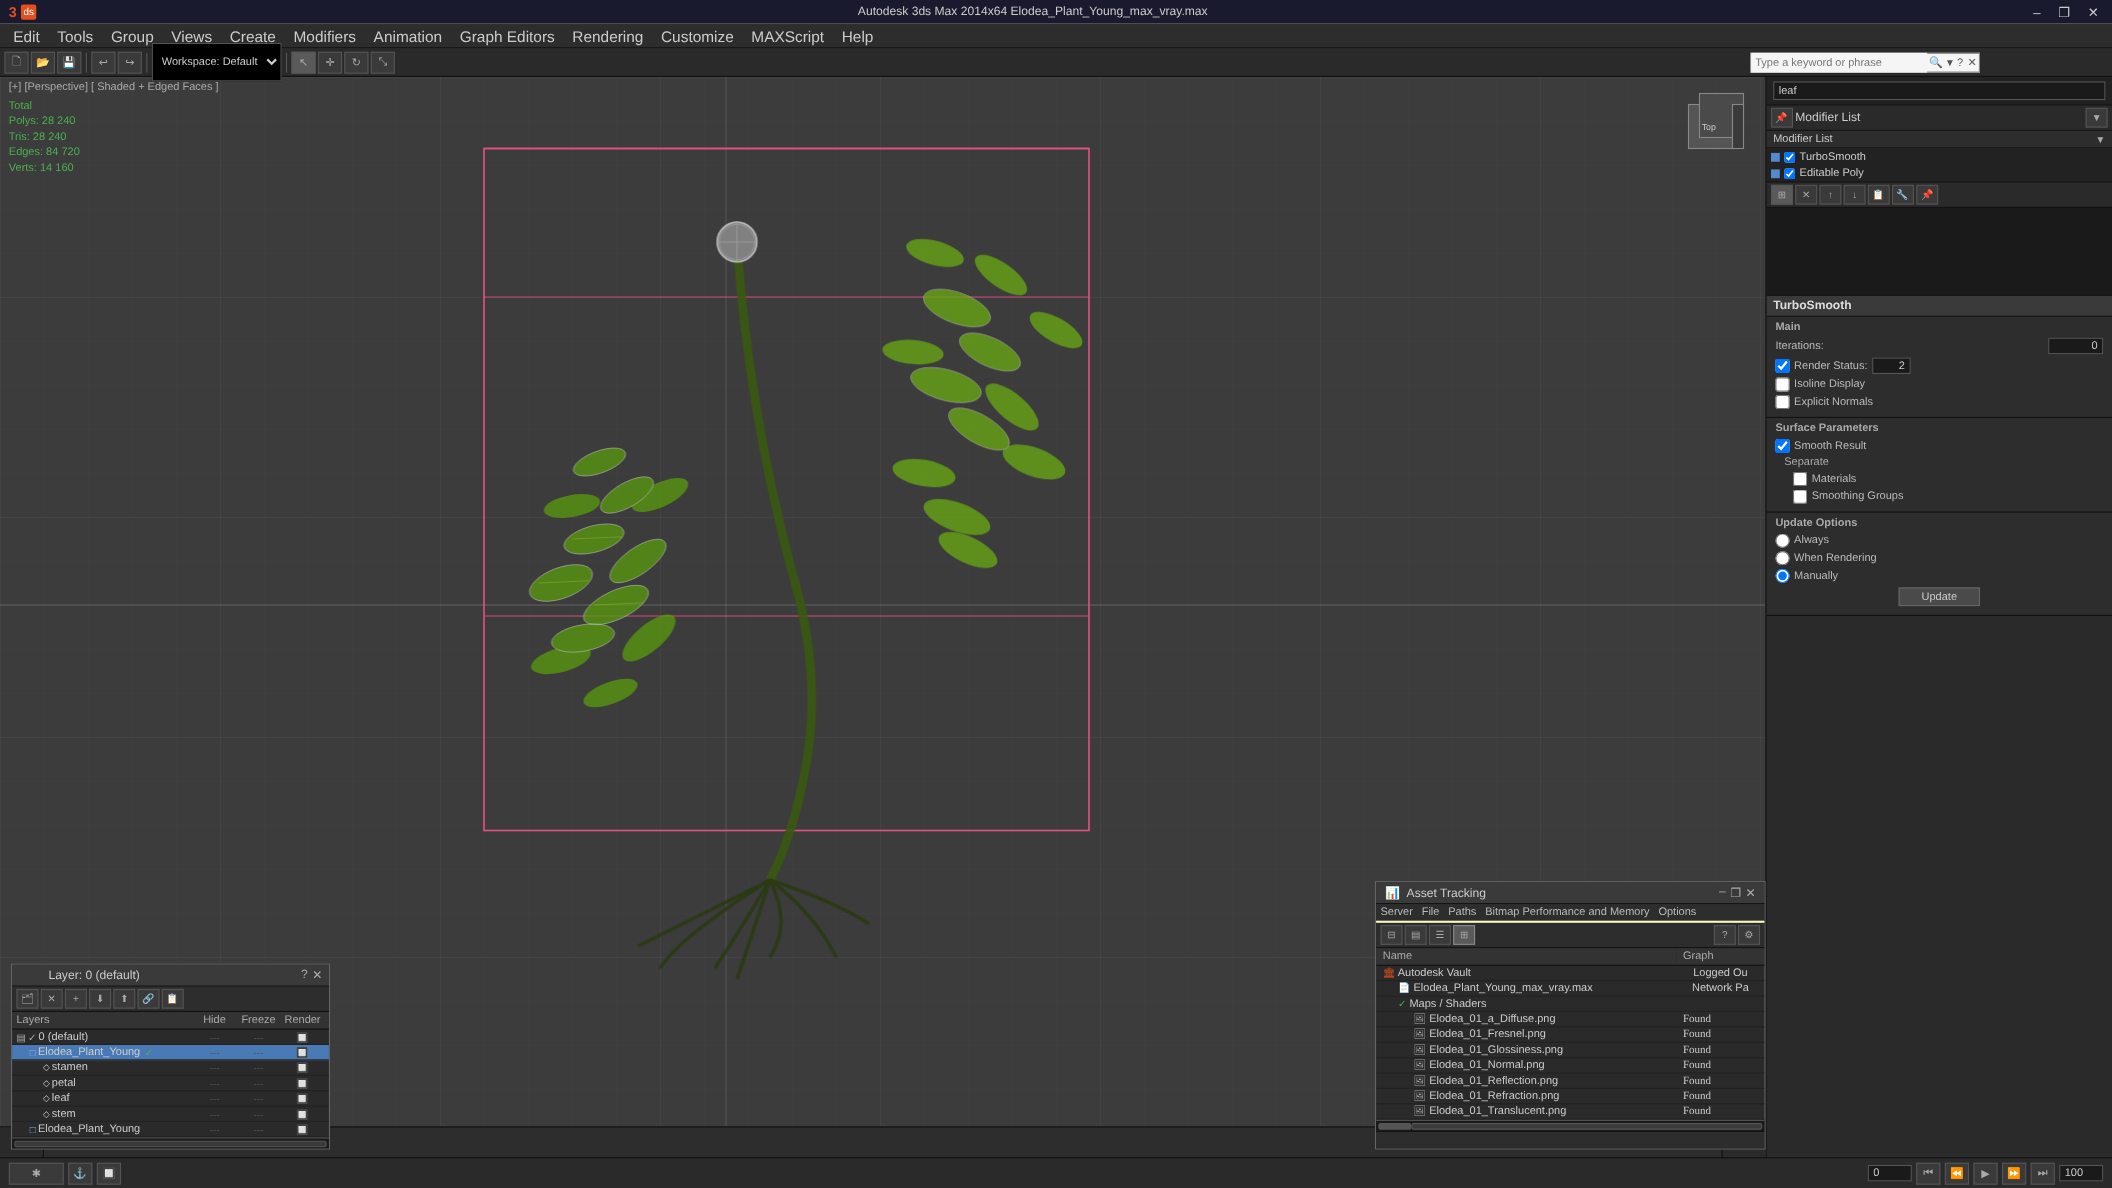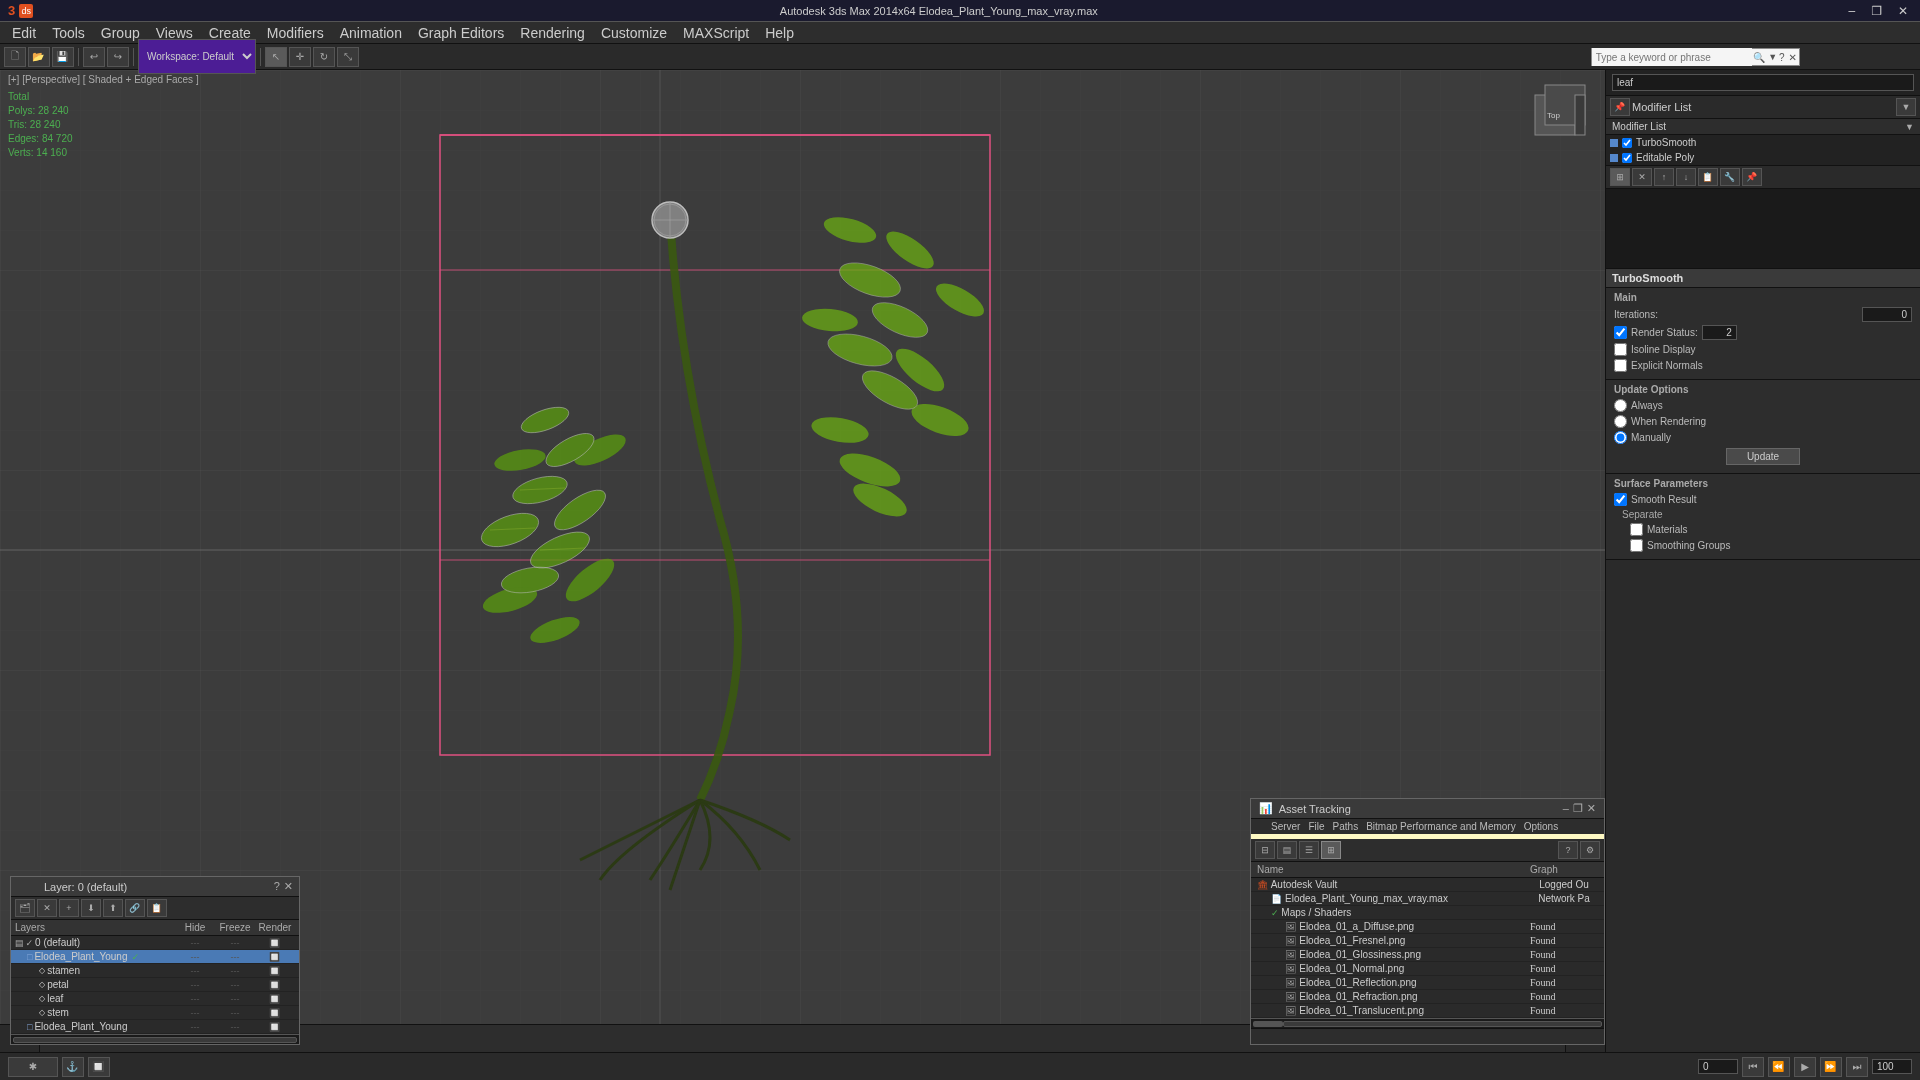--- a/index.html
+++ b/index.html
@@ -13,21 +13,21 @@
     .title-btn { color: #ccc; cursor: pointer; font-size: 12px; padding: 0 4px; }
 
     
     #menu-bar { background: #2d2d2d; height: 22px; display: flex; align-items: center; padding: 0 4px; border-bottom: 1px solid #111; }
     .menu-item { padding: 2px 8px; color: #ccc; cursor: pointer; font-size: 14px; }
 
     
     #toolbar { background: #2a2a2a; height: 26px; display: flex; align-items: center; padding: 0 4px; border-bottom: 1px solid #111; gap: 2px; }
     .tool-btn { width: 22px; height: 20px; background: #3a3a3a; border: 1px solid #555; color: #aaa; font-size: 10px; cursor: pointer; display: flex; align-items: center; justify-content: center; }
     .tool-separator { width: 1px; height: 18px; background: #555; margin: 0 2px; }
-    .workspace-select { background: #4c1d95; border: 1px solid #555; color: #ccc; font-size: 10px; padding: 1px 4px; height: 35px; }
+    .workspace-select { background: #000000; border: 1px solid #555; color: #ccc; font-size: 10px; padding: 1px 4px; height: 35px; }
 
     
     #search-box { position: absolute; right: 110px; top: 26px; display: flex; align-items: center; background: #f5f5f5; border: 1px solid #888; height: 18px; }
     #search-input { border: none; background: transparent; font-size: 10px; padding: 0 4px; width: 160px; color: #333; outline: none; }
     .search-icon { color: #555; font-size: 10px; padding: 0 2px; }
 
     
     #viewport { position: absolute; left: 0; top: 70px; right: 315px; bottom: 30px; background: #3c3c3c; overflow: hidden; }
     #viewport-label { position: absolute; left: 8px; top: 4px; color: #aaa; font-size: 10px; z-index: 5; }
     #stats { position: absolute; left: 8px; top: 20px; color: #4caf50; font-size: 10px; z-index: 5; line-height: 14px; }
@@ -70,21 +70,21 @@
     #layer-table-header { display: flex; padding: 2px 4px; background: #333; border-bottom: 1px solid #111; font-size: 10px; color: #aaa; }
     .lt-col-name { flex: 1; }
     .lt-col { width: 40px; text-align: center; }
     .layer-row { display: flex; align-items: center; padding: 1px 4px; font-size: 10px; color: #ccc; border-bottom: 1px solid #222; }
     .layer-row.selected { background: #4a7ab5; }
     .layer-col { width: 40px; text-align: center; color: #555; font-size: 9px; }
 
     
     #asset-panel { position: absolute; right: 315px; bottom: 35px; width: 355px; background: #2a2a2a; border: 1px solid #666; z-index: 20; }
     #asset-panel-header { background: #3a3a3a; padding: 3px 8px; display: flex; align-items: center; justify-content: space-between; border-bottom: 1px solid #111; }
-    #asset-menu-bar { background: #2d2d2d; padding: 2px 20px; display: flex; gap: 8px; border-bottom: 5px solid #fef9c3; font-size: 10px; }
+    #asset-menu-bar { background: #2d2d2d; padding: 2px 4px; display: flex; gap: 8px; border-bottom: 2px solid #fef9c3; font-size: 10px; }
     .asset-menu-item { color: #bbb; cursor: pointer; }
     #asset-toolbar { background: #2d2d2d; padding: 2px 4px; display: flex; gap: 2px; border-bottom: 1px solid #111; }
     .at-btn { width: 20px; height: 18px; background: #3a3a3a; border: 1px solid #555; color: #aaa; font-size: 9px; cursor: pointer; display: flex; align-items: center; justify-content: center; }
     .at-btn.active { background: #5a5a5a; border-color: #888; }
     #asset-table { width: 100%; font-size: 10px; border-collapse: collapse; }
     #asset-table th { background: #333; padding: 2px 6px; text-align: left; color: #aaa; border-bottom: 1px solid #111; font-weight: normal; }
     #asset-table td { padding: 1px 6px; border-bottom: 1px solid #222; color: #ccc; }
     .status-found { color: #4caf50; font-family: Liberation Serif, serif; }
     .status-logged { color: #ff9800; text-align: center; }
     #asset-scrollbar { height: 10px; background: #1a1a1a; border-top: 1px solid #555; display: flex; align-items: center; padding: 0 2px; }
@@ -332,51 +332,51 @@
         <input type="checkbox" style="">
         <span>Isoline Display</span>
       </div>
       <div class="checkbox-row">
         <input type="checkbox" style="">
         <span>Explicit Normals</span>
       </div>
     </div>
 
     <div class="panel-section">
+      <div class="panel-section-title">Surface Parameters</div>
+      <div class="checkbox-row">
+        <input type="checkbox" checked="" style="">
+        <span>Smooth Result</span>
+      </div>
+      <div style="margin-left:8px;font-size:10px;color:#aaa;margin-bottom:3px;">Separate</div>
+      <div class="checkbox-row" style="margin-left:16px;">
+        <input type="checkbox" style="">
+        <span>Materials</span>
+      </div>
+      <div class="checkbox-row" style="margin-left:16px;">
+        <input type="checkbox" style="">
+        <span>Smoothing Groups</span>
+      </div>
+    </div>
+
+    <div class="panel-section">
       <div class="panel-section-title">Update Options</div>
       <div class="radio-row">
         <input type="radio" name="update" style="">
         <span>Always</span>
       </div>
       <div class="radio-row">
         <input type="radio" name="update" style="">
         <span>When Rendering</span>
       </div>
       <div class="radio-row">
         <input type="radio" name="update" checked="" style="">
         <span>Manually</span>
       </div>
       <button class="update-btn">Update</button>
-    </div>
-
-    <div class="panel-section">
-      <div class="panel-section-title">Surface Parameters</div>
-      <div class="checkbox-row">
-        <input type="checkbox" checked="" style="">
-        <span>Smooth Result</span>
-      </div>
-      <div style="margin-left:8px;font-size:10px;color:#aaa;margin-bottom:3px;">Separate</div>
-      <div class="checkbox-row" style="margin-left:16px;">
-        <input type="checkbox" style="">
-        <span>Materials</span>
-      </div>
-      <div class="checkbox-row" style="margin-left:16px;">
-        <input type="checkbox" style="">
-        <span>Smoothing Groups</span>
-      </div>
     </div>
   </div>
 </div>
 
 <div id="layer-panel">
   <div id="layer-panel-header">
     <span style="font-size:11px;color:#ccc;padding-left:27px;">Layer: 0 (default)</span>
     <div style="display:flex;gap:4px;">
       <span style="color:#aaa;cursor:pointer;">?</span>
       <span style="color:#aaa;cursor:pointer;">✕</span>

